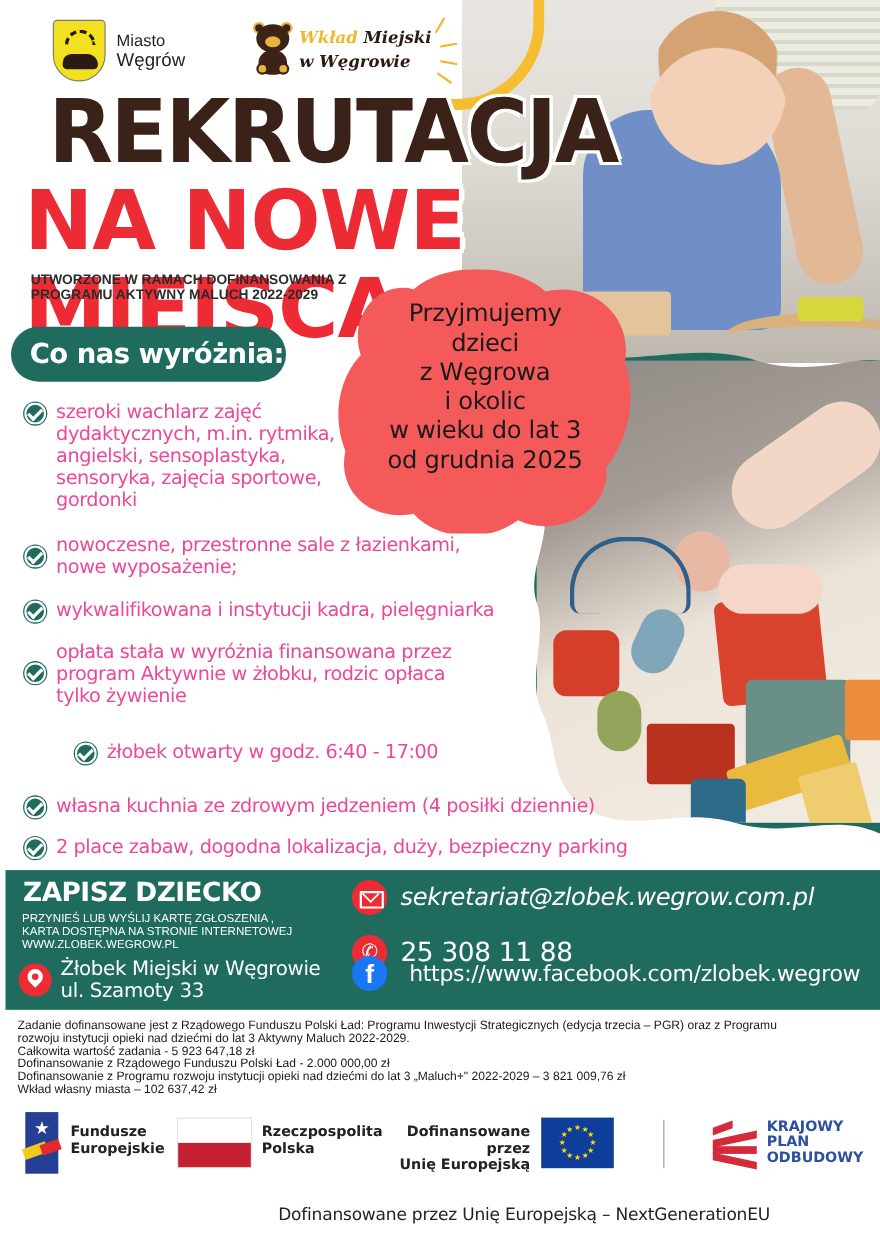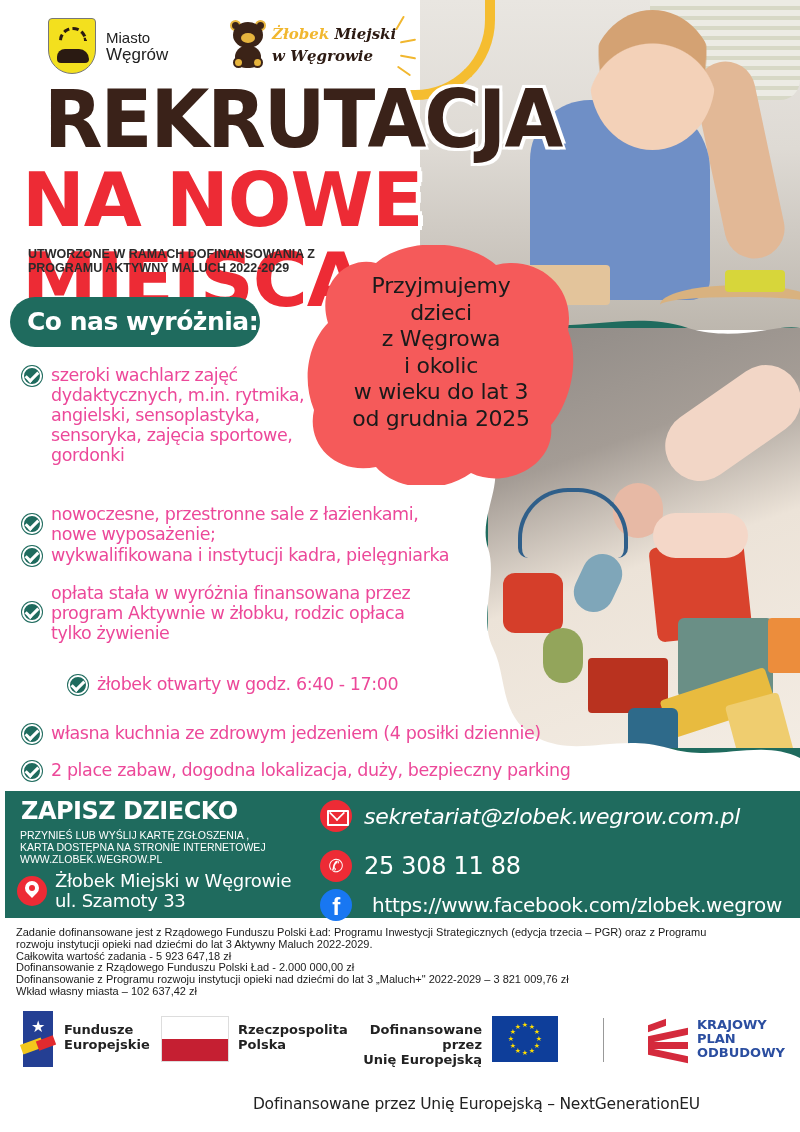--- a/index.html
+++ b/index.html
@@ -266,21 +266,21 @@
   <div class="teddy">
     <div class="ear1"></div>
       <div class="ear2"></div>
     <div class="head"></div>
       <div class="snout"></div>
     <div class="body"></div>
       <div class="paw1"></div>
       <div class="paw2"></div>
   </div>
   <div class="nursery-text">
-    <div><span class="accent">Żłobek</span><span> Miejski</span></div>
+    <div><span class="accent">Wkład</span><span> Miejski</span></div>
     <div>w Węgrowie</div>
   </div>
 </div>
 <div class="sunrays">
   <span style="left:10px;top:8px;transform:rotate(-60deg)"></span>
   <span style="left:18px;top:26px;transform:rotate(-10deg)"></span>
   <span style="left:18px;top:42px;transform:rotate(10deg)"></span>
   <span style="left:14px;top:56px;transform:rotate(35deg)"></span>
 </div>
 
@@ -297,21 +297,21 @@
   <span class="check"></span>
   <div>
     <div>szeroki wachlarz zajęć</div>
     <div>dydaktycznych, m.in. rytmika,</div>
     <div>angielski, sensoplastyka,</div>
     <div>sensoryka, zajęcia sportowe,</div>
     <div>gordonki</div>
   </div>
 </div>
 
-<div class="feature" style="top:504px;">
+<div class="feature" style="top:486px;">
   <span class="check" style="margin-top:10px"></span>
   <div>
     <div>nowoczesne, przestronne sale z łazienkami,</div>
     <div>nowe wyposażenie;</div>
   </div>
 </div>
 
 <div class="feature" style="top:545px;">
   <span class="check"></span>
   <div>
@@ -379,21 +379,21 @@
   </div>
 
   <div class="contact-row" style="top:9px;">
     <span class="ci mail"></span>
     <span class="email">sekretariat@zlobek.wegrow.com.pl</span>
   </div>
   <div class="contact-row" style="top:59px;">
     <span class="ci phone"></span>
     <span class="phone-num">25 308 11 88</span>
   </div>
-  <div class="contact-row" style="top:98px;gap:20px;">
+  <div class="contact-row" style="top:78px;gap:20px;">
     <span class="ci fb"></span>
     <span class="fb-url">https://www.facebook.com/zlobek.wegrow</span>
   </div>
 </div>
 
 <div class="funding">
   <div>Zadanie dofinansowane jest z Rządowego Funduszu Polski Ład: Programu Inwestycji Strategicznych (edycja trzecia – PGR) oraz z Programu</div>
   <div>rozwoju instytucji opieki nad dziećmi do lat 3 Aktywny Maluch 2022-2029.</div>
   <div>Całkowita wartość zadania - 5 923 647,18 zł</div>
   <div>Dofinansowanie z Rządowego Funduszu Polski Ład - 2.000 000,00 zł</div>

